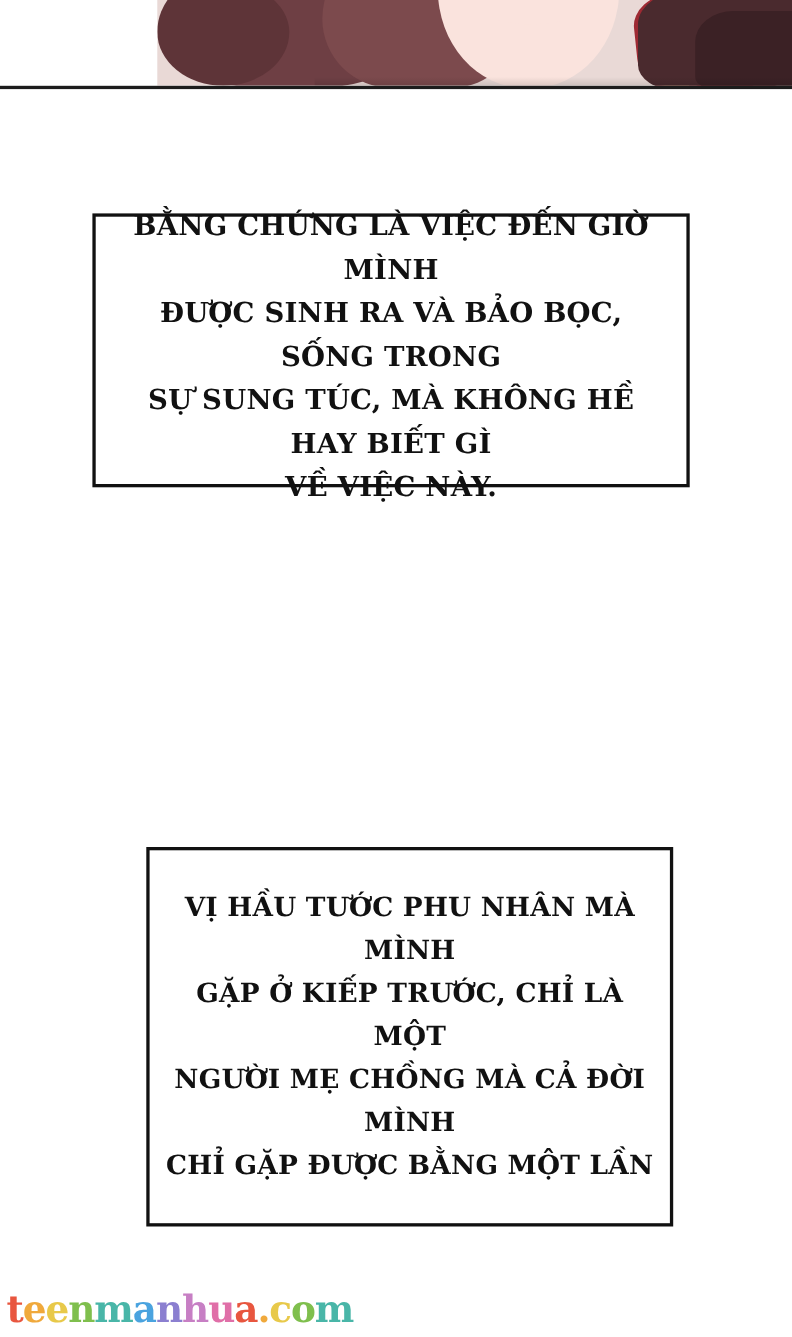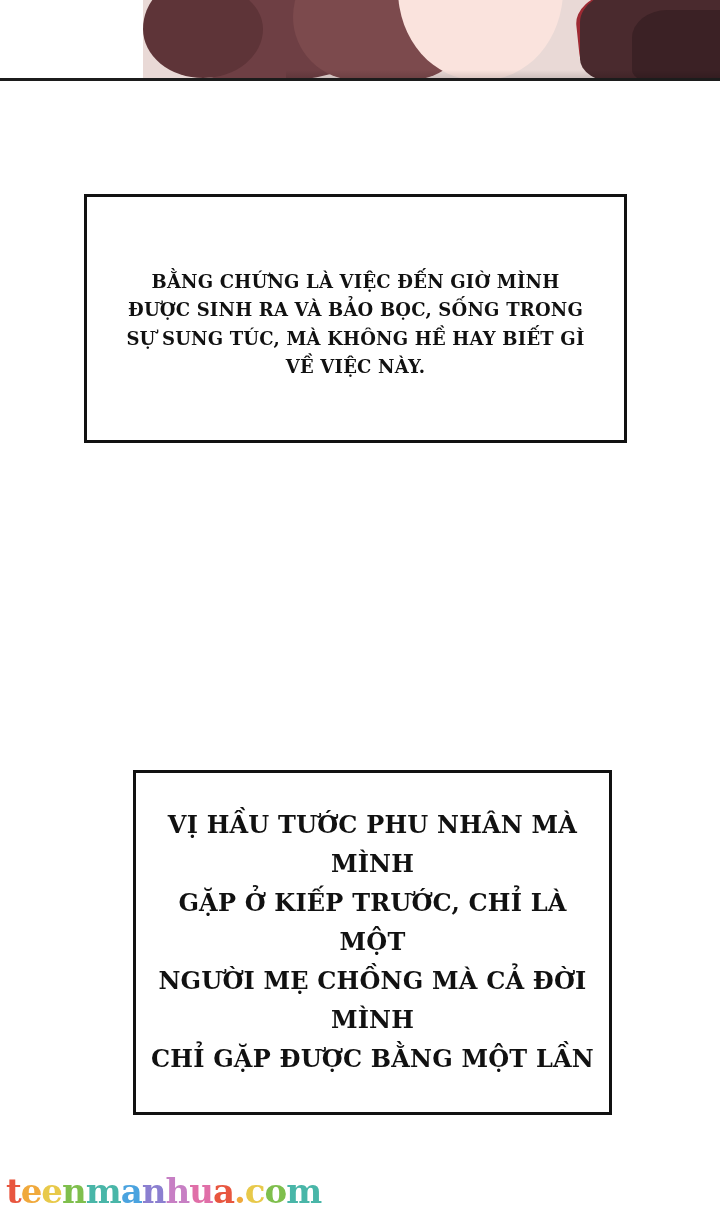--- a/index.html
+++ b/index.html
@@ -151,21 +151,21 @@
   .balloon-text {
     text-align: center;
     color: #111111;
     font-family: "DejaVu Serif", serif;
     font-weight: 700;
     letter-spacing: 0.2px;
     white-space: pre-line;
     padding: 0 14px;
   }
   .balloon-1 .balloon-text {
-    font-size: 18px;
+    font-size: 25px;
     line-height: 1.58;
     margin-top: 12px;
   }
   .balloon-2 .balloon-text {
     font-size: 24px;
     line-height: 1.62;
   }
 
   
   .footer {

